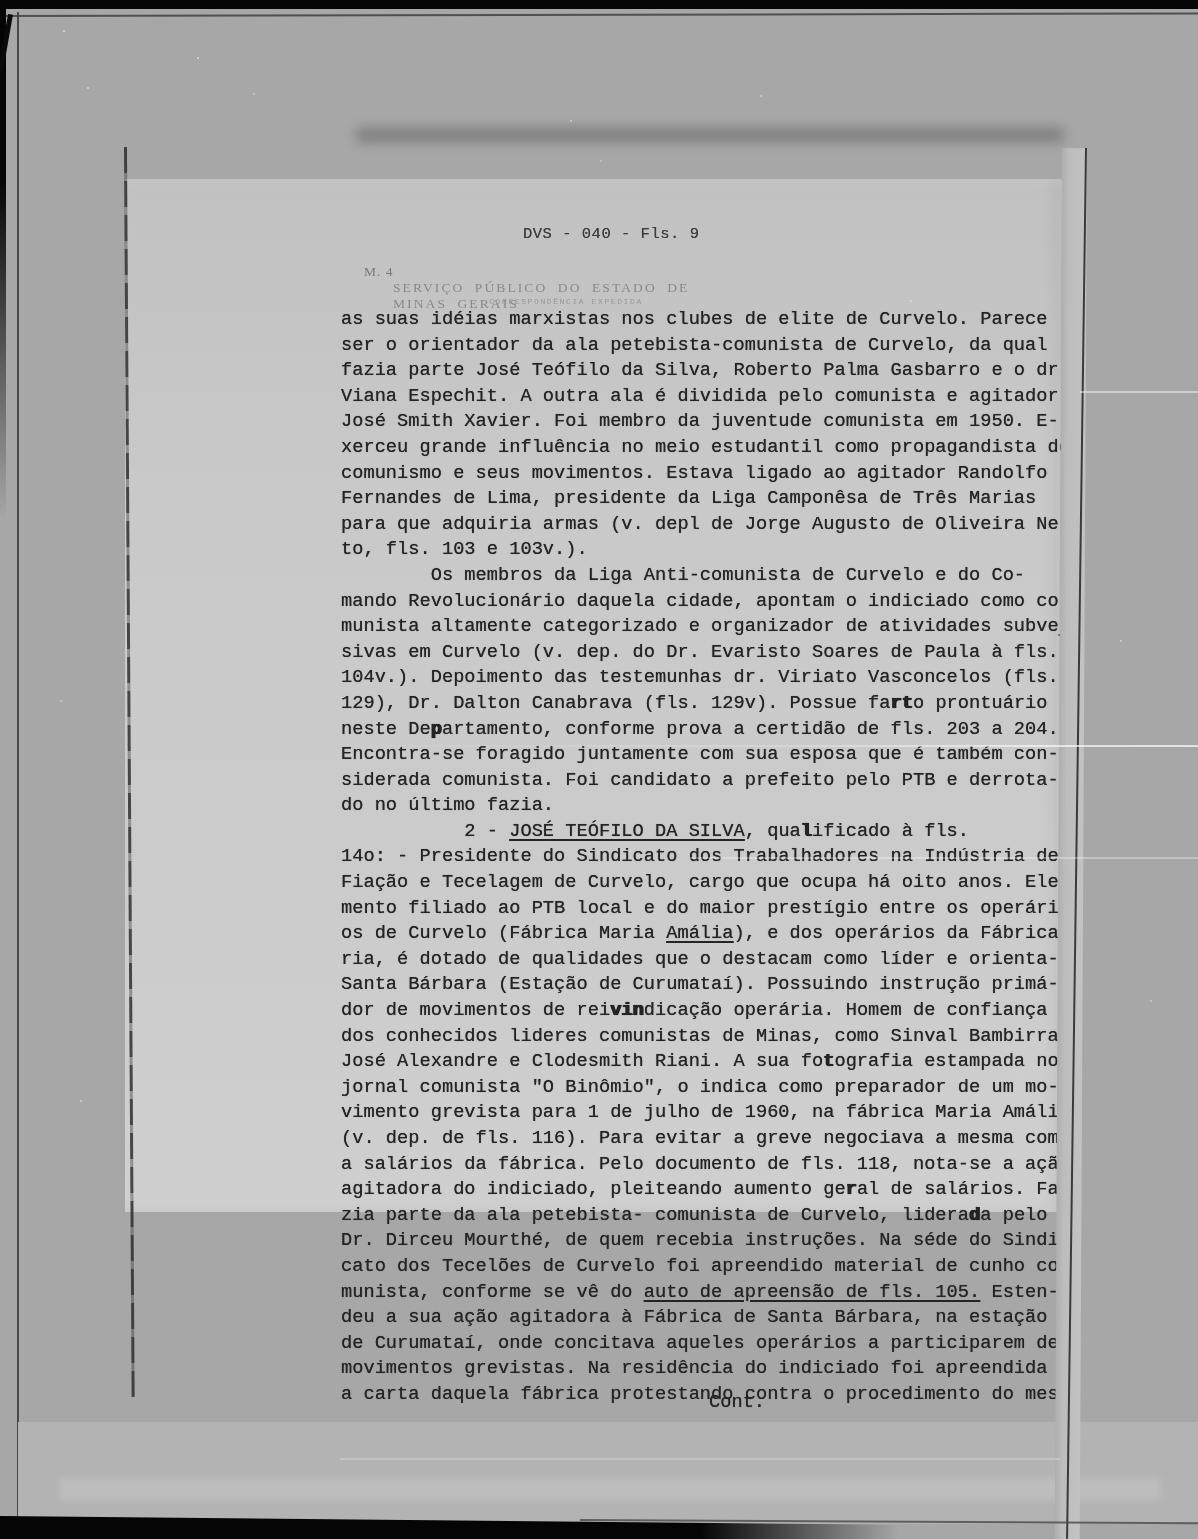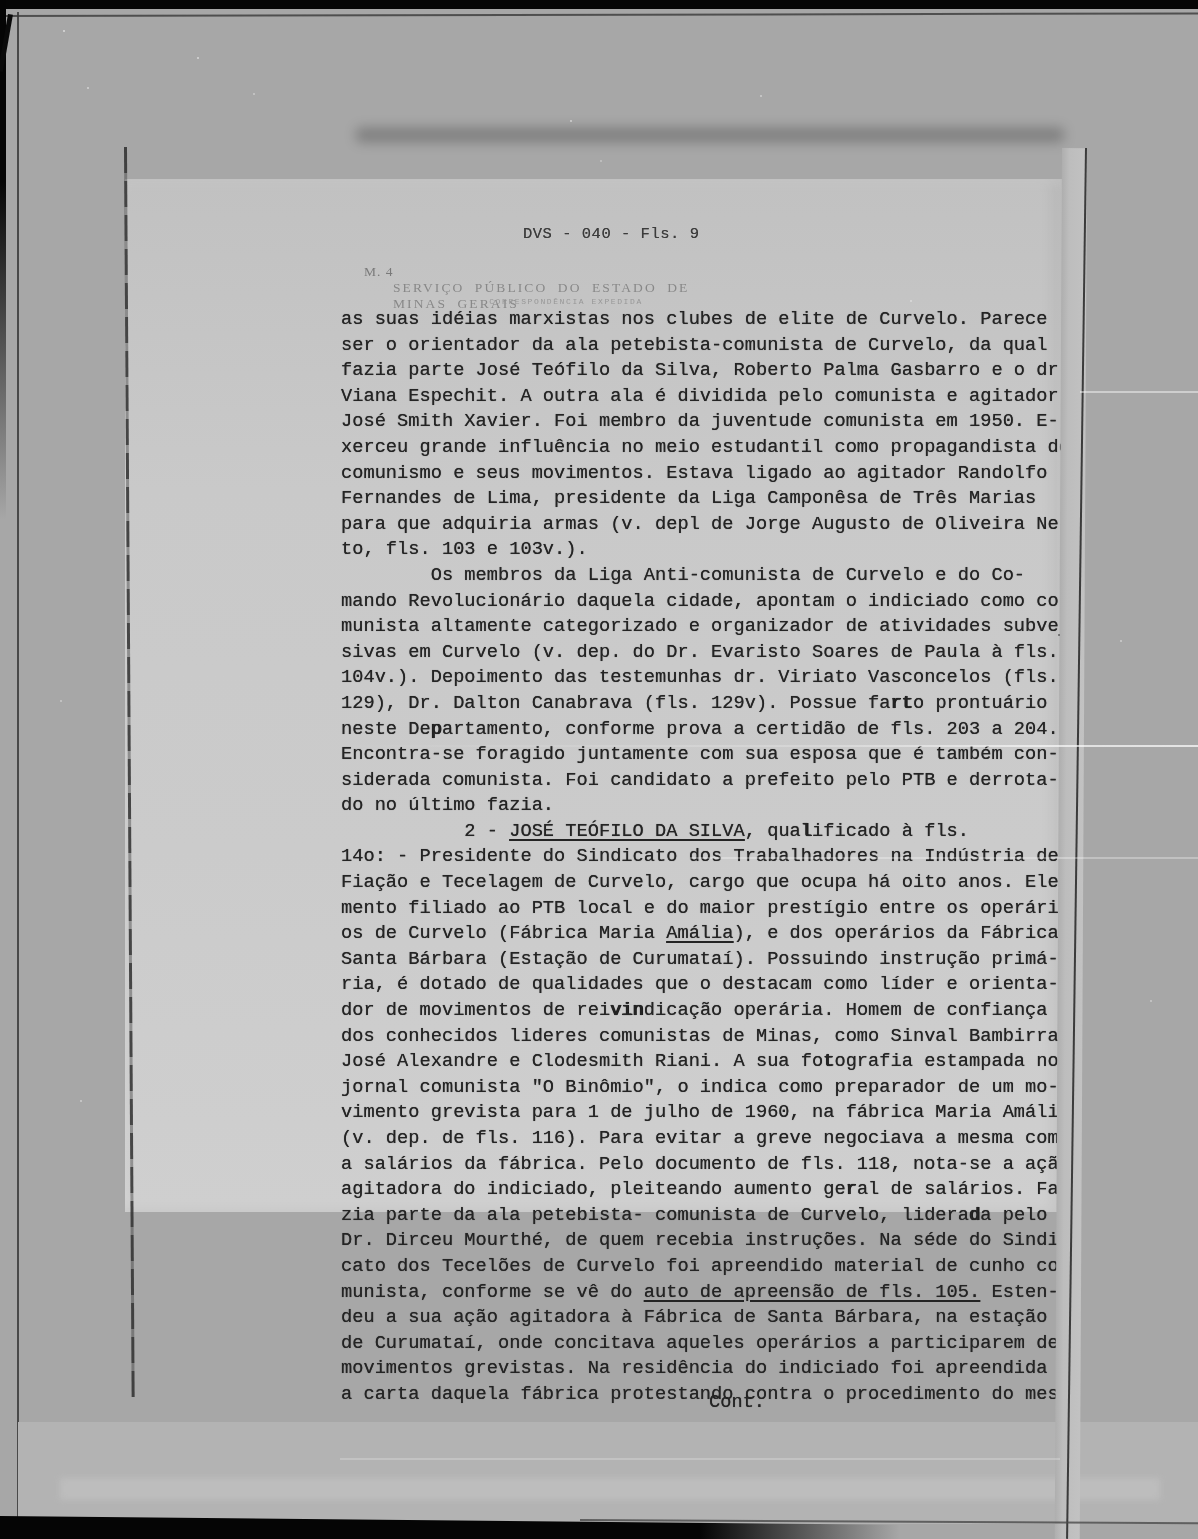--- a/index.html
+++ b/index.html
@@ -55,21 +55,21 @@
     font-family:Liberation Mono, monospace;font-size:8px;letter-spacing:1.6px;
     color:#979797;filter:blur(.3px);}
   
   .doc-lines{left:216px;top:128px;width:740px;}
   .doc-line{
     white-space:pre;font-size:18.7px;line-height:25.6px;height:25.6px;
     color:#242424;text-shadow:0 0 .7px rgba(25,25,25,.8);
     filter:blur(.25px);
   }
   .doc-line u{text-decoration-thickness:1.5px;text-underline-offset:3px;}
-  .doc-line b{font-weight:normal;
+  .doc-line b{font-weight:bold;
     text-shadow:.9px 0 0 #1d1d1d,-.5px 0 0 #1d1d1d,0 0 1px rgba(20,20,20,.9);}
   .doc-footer{left:584px;top:1212px;font-size:18.7px;color:#242424;
     text-shadow:0 0 .7px rgba(25,25,25,.8);filter:blur(.25px);}
   
   .scratch{height:2px;}
   .scratch1{left:320px;top:745px;width:878px;
     background:linear-gradient(90deg,rgba(255,255,255,0),rgba(255,255,255,.22) 55%,rgba(255,255,255,.65) 85%,rgba(255,255,255,.7));}
   .scratch2{left:690px;top:857px;width:508px;background:rgba(255,255,255,.3);}
   .scratch3{left:1080px;top:391px;width:118px;background:rgba(255,255,255,.45);}
   .scratch4{left:340px;top:1458px;width:720px;height:1.5px;background:rgba(255,255,255,.22);}
@@ -117,22 +117,22 @@
       <div class="doc-line">129), Dr. Dalton Canabrava (fls. 129v). Possue fa<b>rt</b>o prontuário</div>
       <div class="doc-line">neste De<b>p</b>artamento, conforme prova a certidão de fls. 203 a 204.</div>
       <div class="doc-line">Encontra-se foragido juntamente com sua esposa que é também con-</div>
       <div class="doc-line">siderada comunista. Foi candidato a prefeito pelo PTB e derrota-</div>
       <div class="doc-line">do no último fazia.</div>
       <div class="doc-line">           2 - <u>JOSÉ TEÓFILO DA SILVA</u>, qua<b>l</b>ificado à fls.</div>
       <div class="doc-line">14o: - Presidente do Sindicato dos Trabalhadores na Indústria de</div>
       <div class="doc-line">Fiação e Tecelagem de Curvelo, cargo que ocupa há oito anos. Ele-</div>
       <div class="doc-line">mento filiado ao PTB local e do maior prestígio entre os operári-</div>
       <div class="doc-line">os de Curvelo (Fábrica Maria <u>Amália</u>), e dos operários da Fábrica</div>
+      <div class="doc-line">ria, é dotado de qualidades que o destacam como líder e orienta-</div>
       <div class="doc-line">Santa Bárbara (Estação de Curumataí). Possuindo instrução primá-</div>
-      <div class="doc-line">ria, é dotado de qualidades que o destacam como líder e orienta-</div>
       <div class="doc-line">dor de movimentos de rei<b>vin</b>dicação operária. Homem de confiança</div>
       <div class="doc-line">dos conhecidos lideres comunistas de Minas, como Sinval Bambirra,</div>
       <div class="doc-line">José Alexandre e Clodesmith Riani. A sua fo<b>t</b>ografia estampada no</div>
       <div class="doc-line">jornal comunista "O Binômio", o indica como preparador de um mo-</div>
       <div class="doc-line">vimento grevista para 1 de julho de 1960, na fábrica Maria Amália</div>
       <div class="doc-line">(v. dep. de fls. 116). Para evitar a greve negociava a mesma com</div>
       <div class="doc-line">a salários da fábrica. Pelo documento de fls. 118, nota-se a ação</div>
       <div class="doc-line">agitadora do indiciado, pleiteando aumento ge<b>r</b>al de salários. Fa-</div>
       <div class="doc-line">zia parte da ala petebista- comunista de Curvelo, lidera<b>d</b>a pelo</div>
       <div class="doc-line">Dr. Dirceu Mourthé, de quem recebia instruções. Na séde do Sindi-</div>

